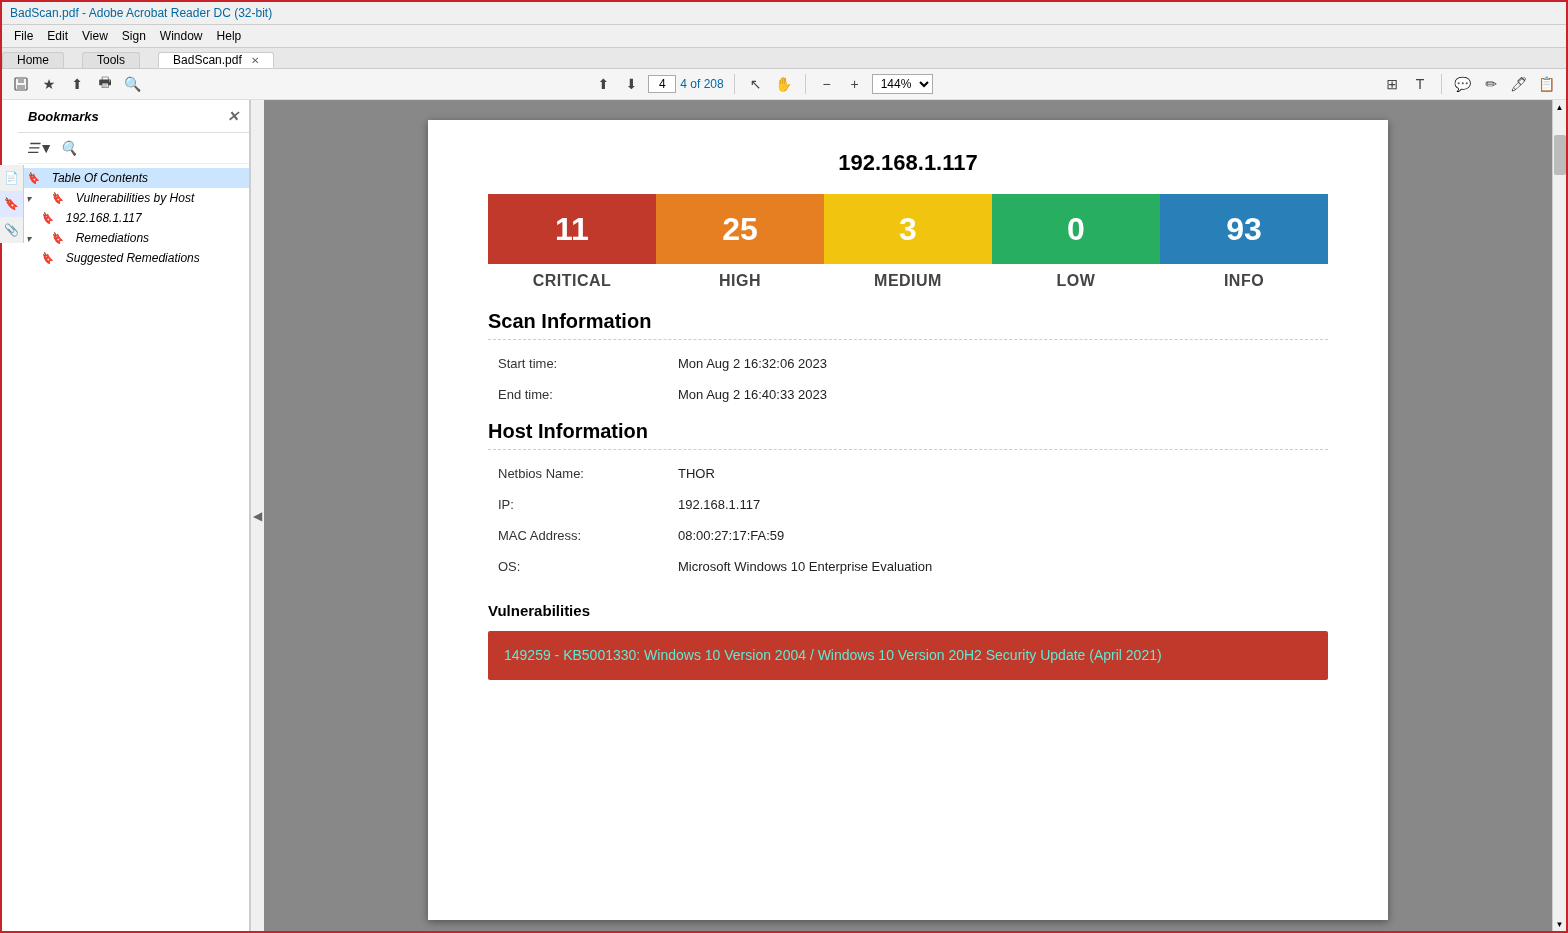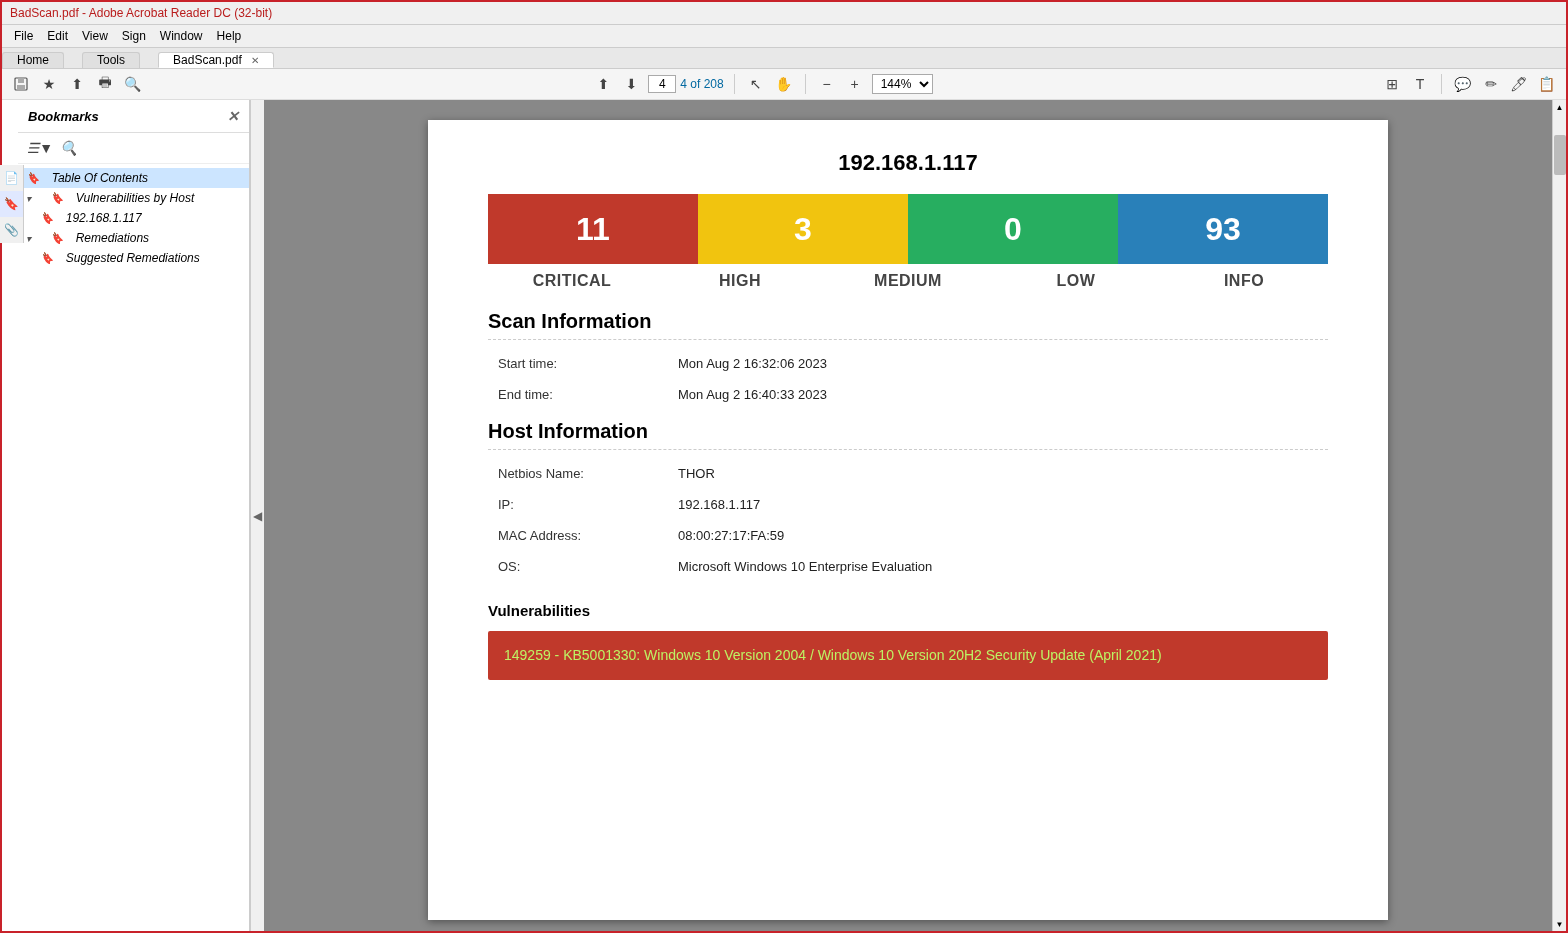--- a/index.html
+++ b/index.html
@@ -11,21 +11,21 @@
       border: 2px solid #c8222a;
       height: 100vh;
       display: flex;
       flex-direction: column;
     }
 
     .window-title-bar {
       background: #f0f0f0;
       padding: 4px 8px;
       font-size: 12px;
-      color: #b91c1c;
+      color: #0369a1;
       border-bottom: 1px solid #ccc;
       display: flex;
       align-items: center;
       gap: 6px;
     }
 
     
     .menu-bar {
       display: flex;
       gap: 2px;
@@ -271,21 +271,21 @@
     }
 
     .vuln-title {
       font-size: 15px;
       font-weight: bold;
       margin: 20px 0 12px 0;
     }
 
     .vuln-entry {
       background: #c0392b;
-      color: #bef264;
+      color: #5eead4;
       padding: 14px 16px;
       font-size: 14px;
       font-weight: 500;
       border-radius: 2px;
       line-height: 1.5;
     }
 
     
     .right-scrollbar {
       width: 14px;
@@ -454,20 +454,23 @@
     </div>
 
     <div class="pdf-content">
       <div class="pdf-page">
 
         <div class="ip-title">192.168.1.117</div>
 
         <div class="severity-bar">
           <div class="severity-item" style="background:#c0392b;">
             <span>11</span>
+          </div>
+          <div class="severity-item" style="background:#e67e22;">
+            <span>25</span>
           </div>
           <div class="severity-item" style="background:#f1c40f;">
             <span>3</span>
           </div>
           <div class="severity-item" style="background:#27ae60;">
             <span>0</span>
           </div>
           <div class="severity-item" style="background:#2980b9;">
             <span>93</span>
           </div>

